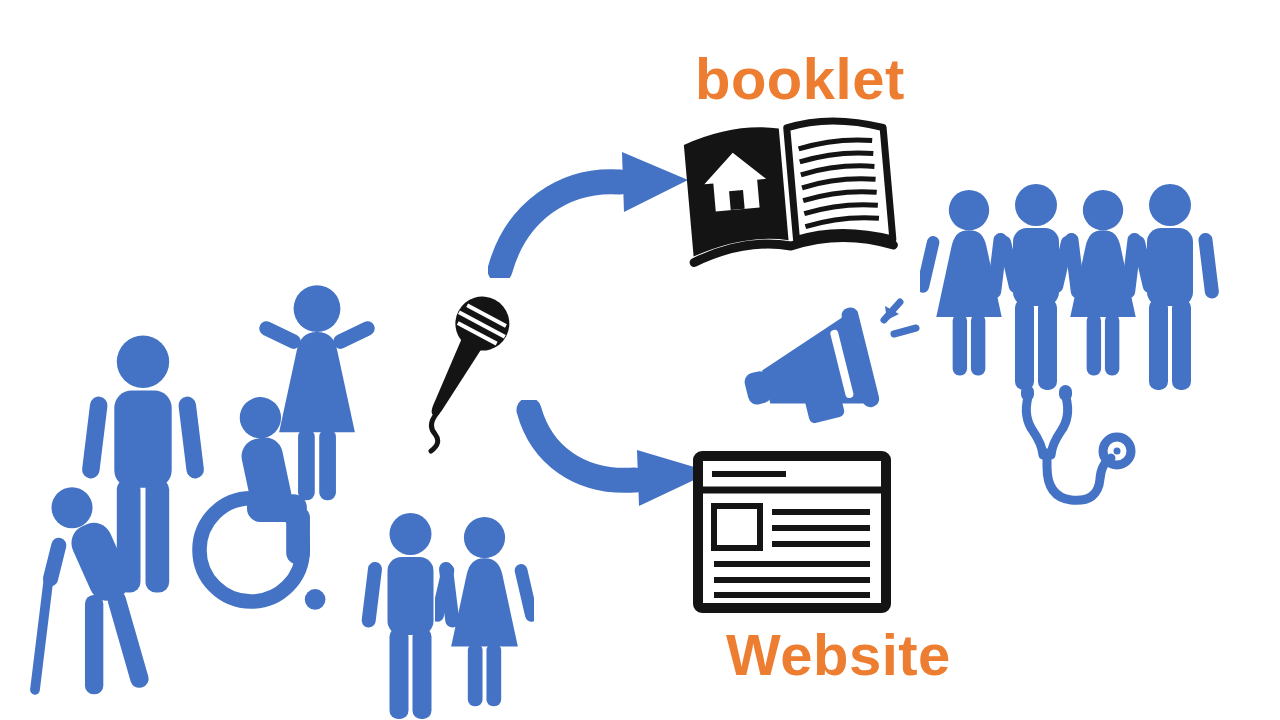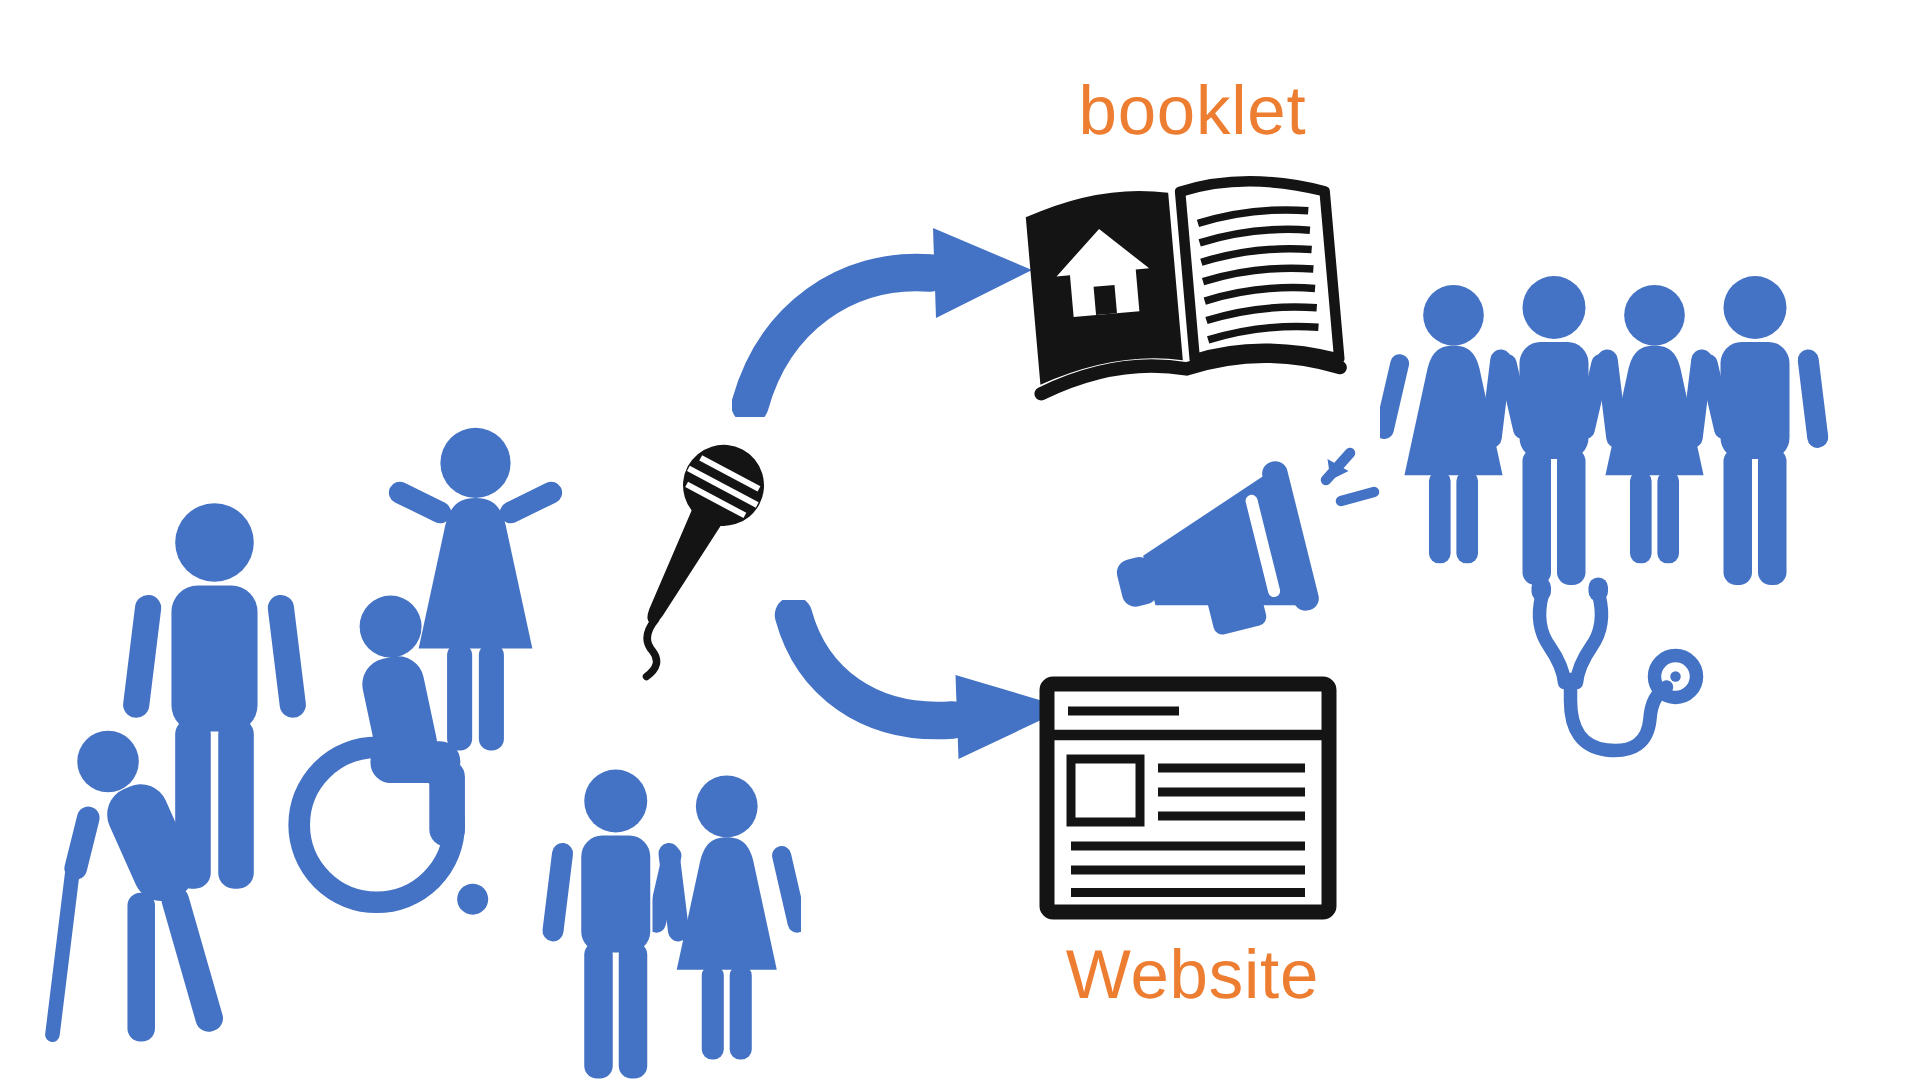--- a/index.html
+++ b/index.html
@@ -1,20 +1,20 @@
 <!DOCTYPE html>
 <html><head>
 <meta charset="utf-8">
 <style>
   *{box-sizing:border-box}
   html,body{margin:0;padding:0}
   body{width:1280px;height:720px;background:#fff;font-family:"Liberation Sans",sans-serif;}
   .canvas{position:relative;width:1280px;height:720px;background:#fff;overflow:hidden}
   .abs{position:absolute}
-  .label{position:absolute;width:200px;text-align:center;color:#ED7D31;font-weight:400;font-size:46px;line-height:1;letter-spacing:0.5px}
+  .label{position:absolute;width:200px;text-align:center;color:#ED7D31;font-weight:700;font-size:58px;line-height:1;letter-spacing:0.5px}
   .defs{position:absolute;width:0;height:0;overflow:hidden}
 </style>
 </head>
 <body>
 
 <svg class="defs" aria-hidden="true">
   <defs>
     <symbol id="p-man" viewBox="0 0 100 210">
       <g fill="#4472C4">
         <circle cx="50" cy="23" r="21"></circle>
@@ -64,21 +64,21 @@
         <rect x="82" y="112" width="17" height="92" rx="8" transform="rotate(-16 90 116)"></rect>
         <rect x="24" y="96" width="9" height="112" rx="4.5" transform="rotate(7 28 98)"></rect>
       </g>
     </symbol>
   </defs>
 </svg>
 
 <div class="canvas">
 
   <div class="label" style="left:695px;top:50px">booklet</div>
-  <div class="label" style="left:695px;top:626px">Website</div>
+  <div class="label" style="left:726px;top:626px">Website</div>
 
   <svg class="abs" style="left:10px;top:275px" width="540" height="445" viewBox="0 0 540 445">
     <use href="#p-man" x="70" y="58" width="126" height="262"></use>
     <use href="#p-woman-open" x="240" y="8" width="134" height="234"></use>
     <use href="#p-wheelchair" x="150" y="120" width="176" height="222"></use>
     <use href="#p-elder" x="8" y="196" width="162" height="232"></use>
     <use href="#p-man" x="350" y="236" width="101" height="210"></use>
     <use href="#p-woman" x="425" y="240" width="99" height="206"></use>
   </svg>
 

